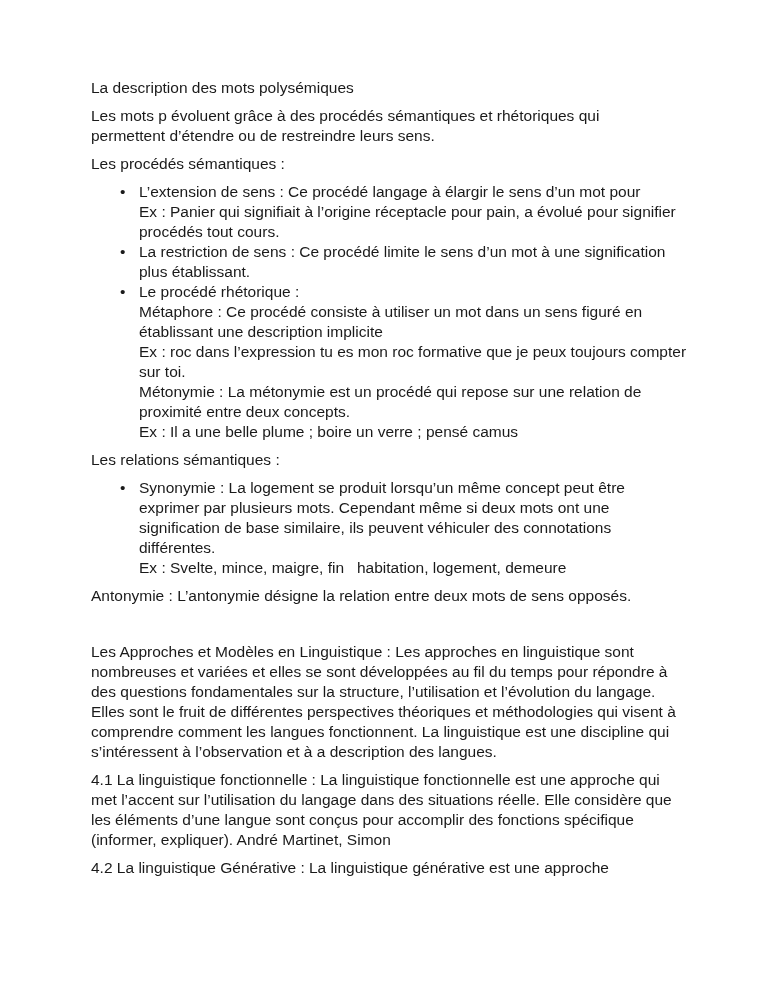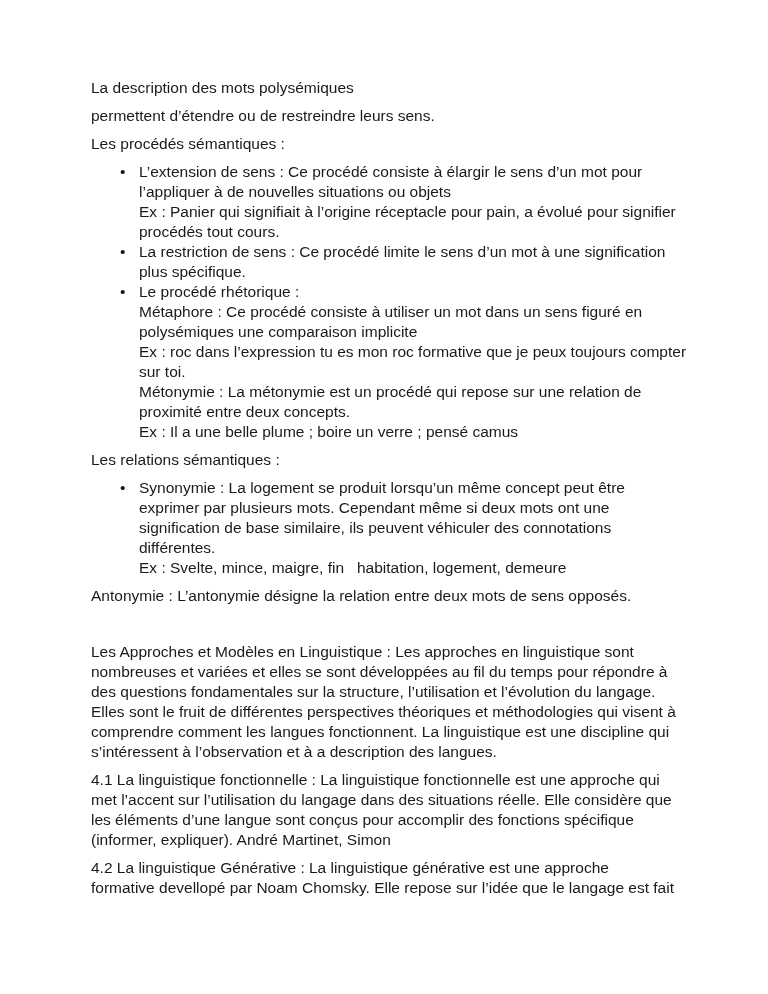--- a/index.html
+++ b/index.html
@@ -53,48 +53,48 @@
 </head>
 <body>
 
 <div class="page">
 
   <div class="para">
     <span class="line">La description des mots polysémiques</span>
   </div>
 
   <div class="para">
+    <span class="line">Les mots p évoluent grâce à des procédés sémantiques et rhétoriques qui</span>
     <span class="line">permettent d’étendre ou de restreindre leurs sens.</span>
   </div>
 
   <div class="para">
     <span class="line">Les procédés sémantiques :</span>
   </div>
 
   <div class="list">
 
     <div class="list-item">
       <span class="bullet">•</span>
-      <span class="line">L’extension de sens : Ce procédé consiste à élargir le sens d’un mot pour</span>
-      <span class="line">l’appliquer à de nouvelles situations ou objets</span>
+      <span class="line">L’extension de sens : Ce procédé langage à élargir le sens d’un mot pour</span>
       <span class="line">Ex : Panier qui signifiait à l’origine réceptacle pour pain, a évolué pour signifier</span>
       <span class="line">procédés tout cours.</span>
     </div>
 
     <div class="list-item">
       <span class="bullet">•</span>
       <span class="line">La restriction de sens : Ce procédé limite le sens d’un mot à une signification</span>
-      <span class="line">plus spécifique.</span>
+      <span class="line">plus établissant.</span>
     </div>
 
     <div class="list-item">
       <span class="bullet">•</span>
       <span class="line">Le procédé rhétorique :</span>
       <span class="line">Métaphore : Ce procédé consiste à utiliser un mot dans un sens figuré en</span>
-      <span class="line">polysémiques une comparaison implicite</span>
+      <span class="line">établissant une description implicite</span>
       <span class="line">Ex : roc dans l’expression tu es mon roc formative que je peux toujours compter</span>
       <span class="line">sur toi.</span>
       <span class="line">Métonymie : La métonymie est un procédé qui repose sur une relation de</span>
       <span class="line">proximité entre deux concepts.</span>
       <span class="line">Ex : Il a une belle plume ; boire un verre ; pensé camus</span>
     </div>
 
   </div>
 
   <div class="para">
@@ -129,16 +129,15 @@
 
   <div class="para">
     <span class="line">4.1 La linguistique fonctionnelle : La linguistique fonctionnelle est une approche qui</span>
     <span class="line">met l’accent sur l’utilisation du langage dans des situations réelle. Elle considère que</span>
     <span class="line">les éléments d’une langue sont conçus pour accomplir des fonctions spécifique</span>
     <span class="line">(informer, expliquer). André Martinet, Simon</span>
   </div>
 
   <div class="para">
     <span class="line">4.2 La linguistique Générative : La linguistique générative est une approche</span>
-    <span class="line">formative devellopé par Noam Chomsky. Elle repose sur l’idée que le langage est fait</span>
   </div>
 
 </div>
 
 </body></html>

